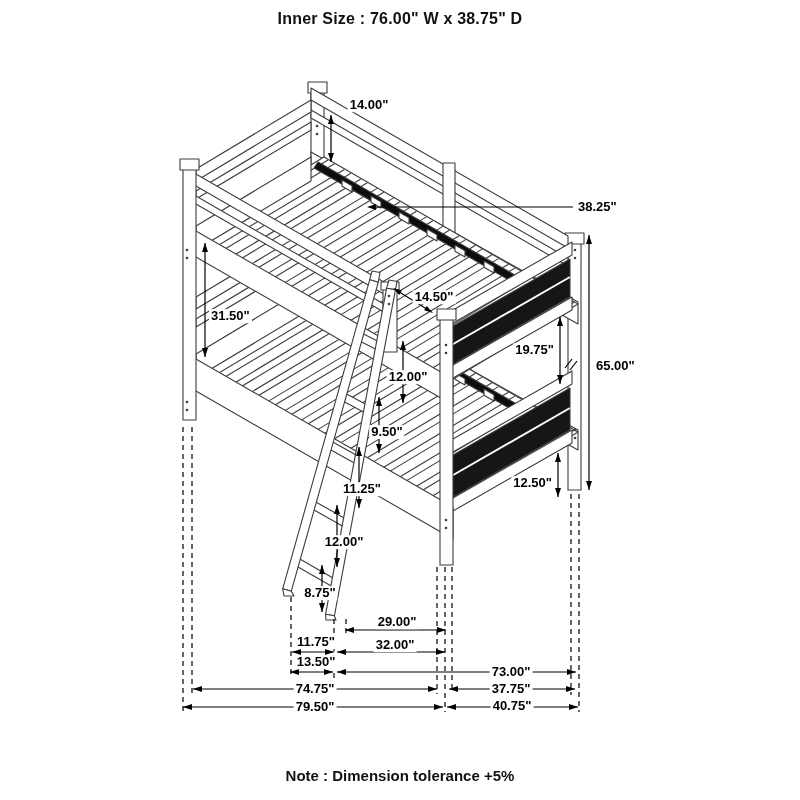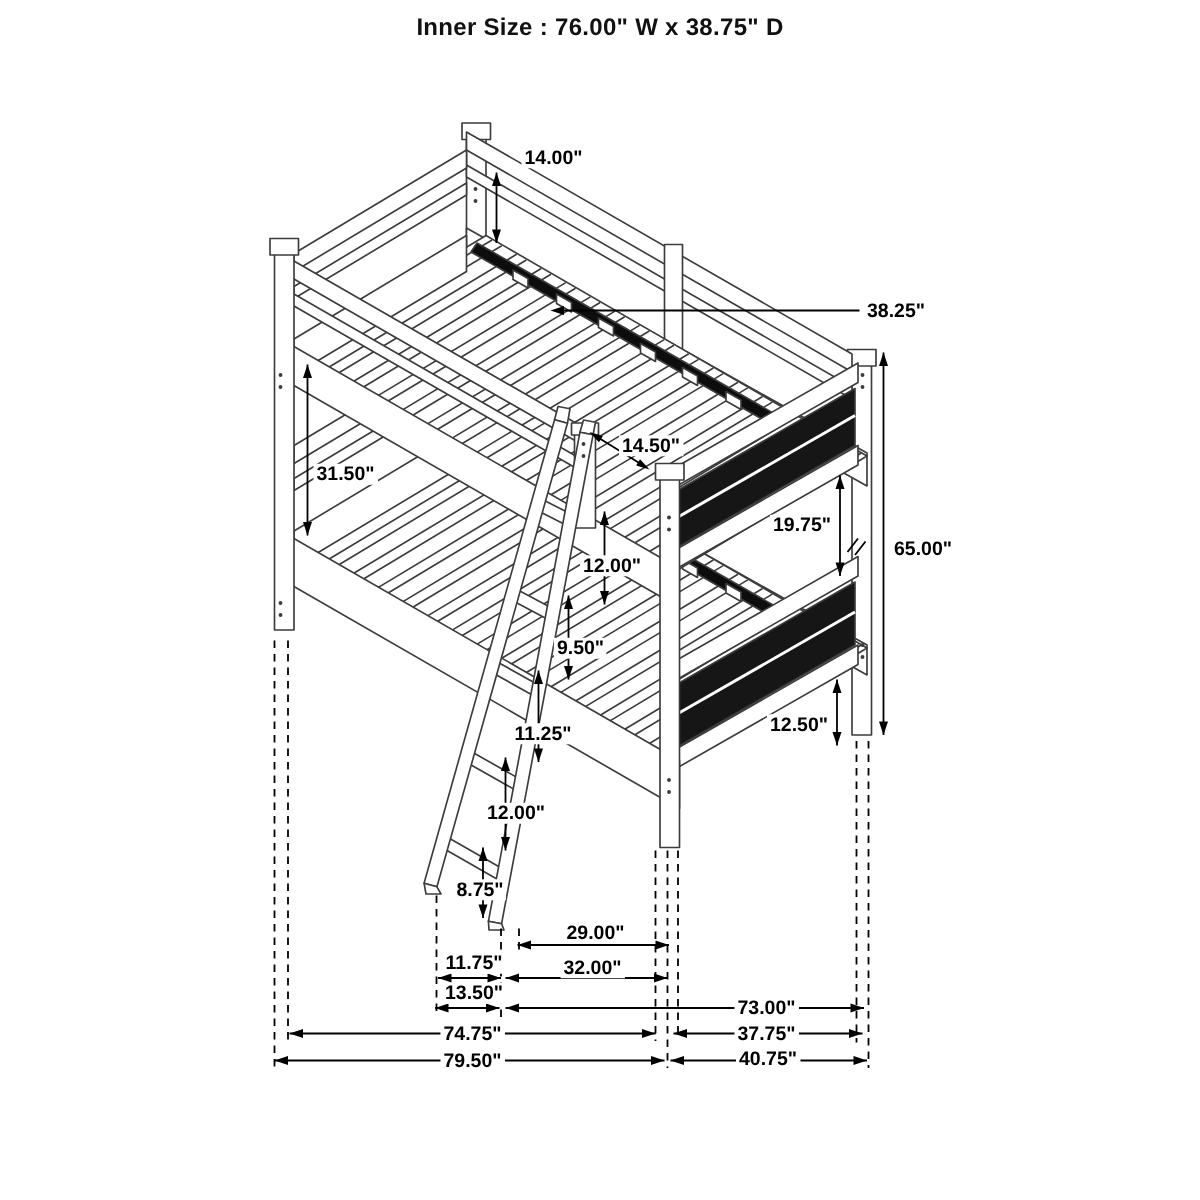--- a/index.html
+++ b/index.html
@@ -231,13 +231,14 @@
   <div class="dim" style="left:397px;top:622px">29.00"</div>
   <div class="dim" style="left:316px;top:642px">11.75"</div>
   <div class="dim" style="left:395px;top:645px">32.00"</div>
   <div class="dim" style="left:316px;top:662px">13.50"</div>
   <div class="dim" style="left:511px;top:672px">73.00"</div>
   <div class="dim" style="left:315px;top:689px">74.75"</div>
   <div class="dim" style="left:511px;top:689px">37.75"</div>
   <div class="dim" style="left:315px;top:707px">79.50"</div>
   <div class="dim" style="left:512px;top:706px">40.75"</div>
 
+  <div class="note">Note : Dimension tolerance +5%</div>
 </div>
 
 </body></html>

